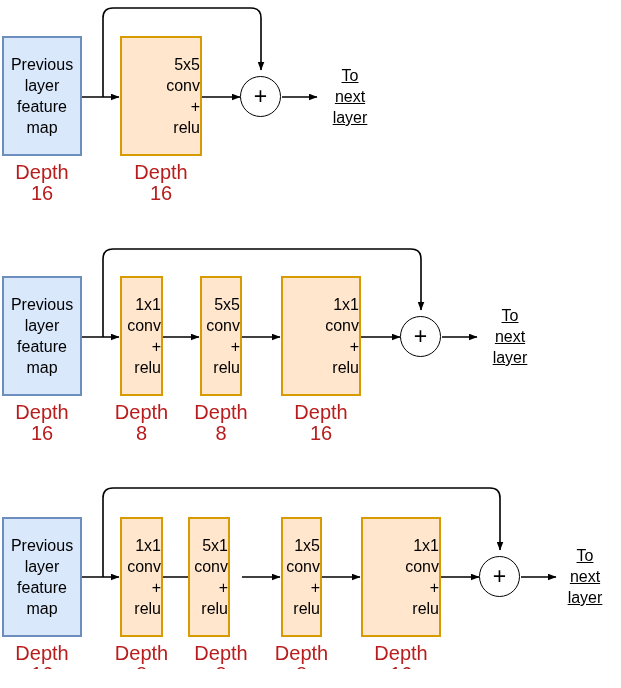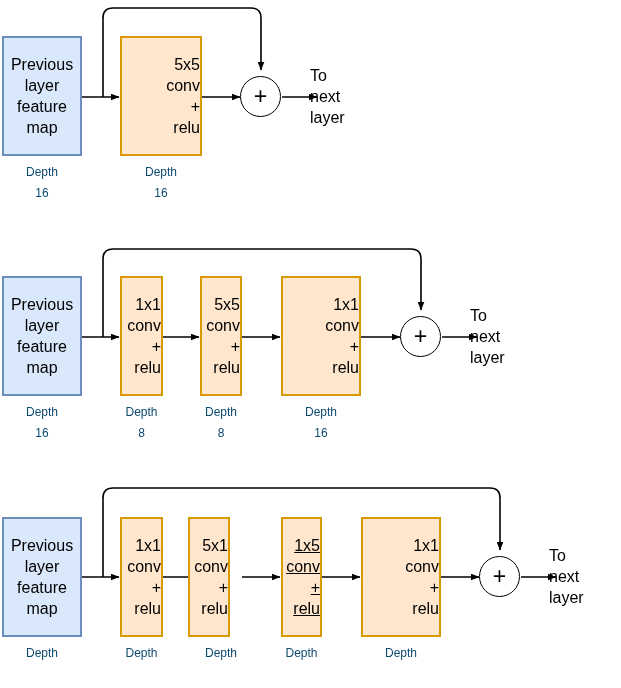--- a/index.html
+++ b/index.html
@@ -41,32 +41,33 @@
     border-color: #d79b00;
     text-align: right;
   }
   .node-label {
     display: block;
     width: 100%;
   }
   .caption {
     position: absolute;
     text-align: center;
-    font-size: 12px;
+    font-size: 20px;
     line-height: 21px;
     white-space: pre-line;
-    color: #0c4a6e;
+    color: #b91c1c;
   }
   .free-text {
     position: absolute;
-    text-align: left;
+    text-align: center;
     font-size: 16px;
     line-height: 21px;
     white-space: pre-line;
     color: #000000;
+    text-decoration: underline;
   }
   .edges {
     position: absolute;
     left: 0;
     top: 0;
     width: 621px;
     height: 688px;
     pointer-events: none;
   }
   .plus-node {
@@ -211,21 +212,21 @@
 
   <div class="node orange" style="left:188px; top:517px; width:42px; height:120px;">
     <span class="node-label">5x1
 conv
 +
 relu</span>
   </div>
   <div class="caption" style="left:186px; top:643px; width:70px;">Depth
 8</div>
 
-  <div class="node orange" style="left:281px; top:517px; width:41px; height:120px;text-decoration:underline;">
+  <div class="node orange" style="left:281px; top:517px; width:41px; height:120px;">
     <span class="node-label">1x5
 conv
 +
 relu</span>
   </div>
   <div class="caption" style="left:266px; top:643px; width:71px;">Depth
 8</div>
 
   <div class="node orange" style="left:361px; top:517px; width:80px; height:120px;">
     <span class="node-label">1x1

